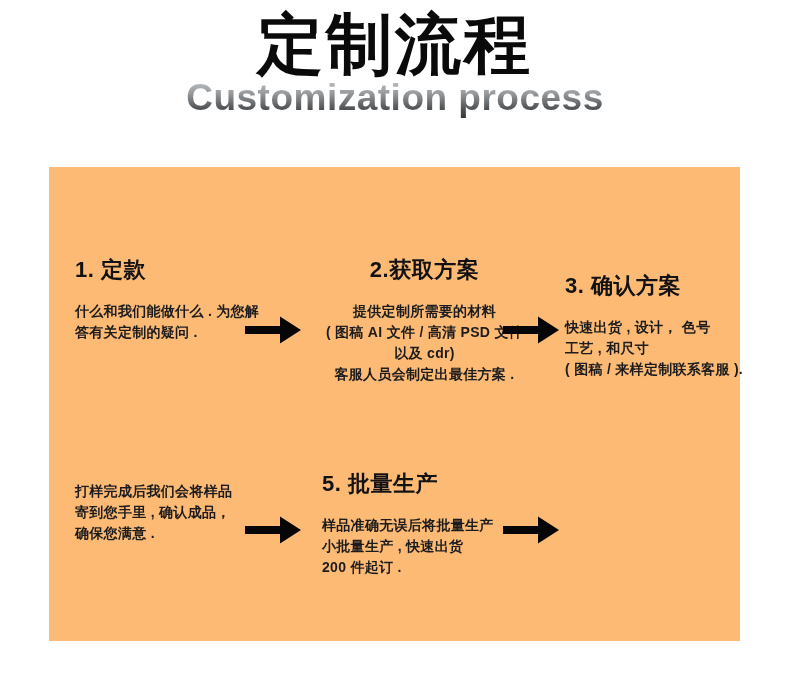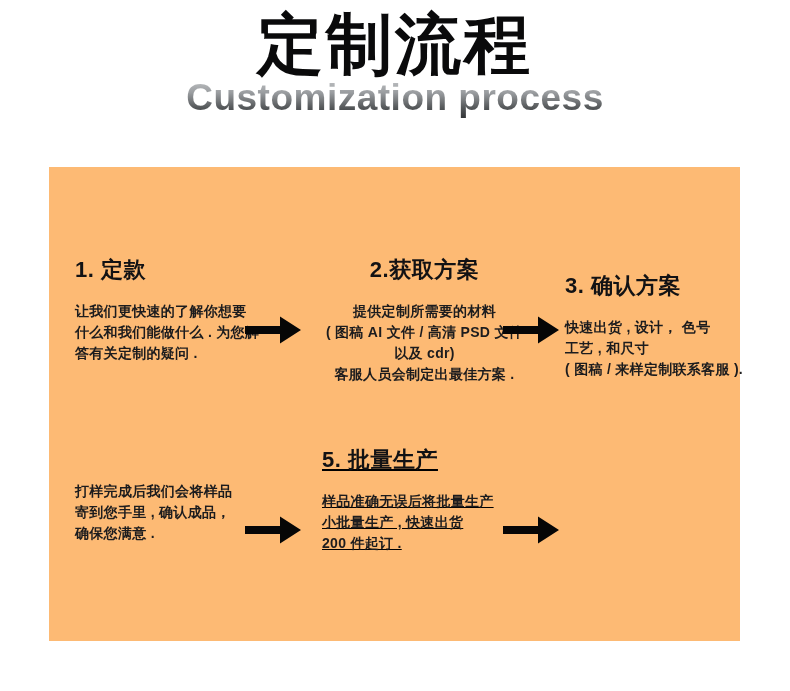--- a/index.html
+++ b/index.html
@@ -28,21 +28,21 @@
   }
   .step .lines{margin-top:18px;}
   .step p{
     margin:0;font-size:14px;line-height:21px;font-weight:700;color:#1c1c1e;
     white-space:nowrap;letter-spacing:0.3px;
   }
   .s1{left:26px;top:90px;}
   .s2{left:273px;top:90px;text-align:center;}
   .s3{left:516px;top:106px;}
   .s4{left:26px;top:296px;}
-  .s5{left:273px;top:280px;text-decoration:underline;}
+  .s5{left:273px;top:304px;}
   .s6{left:516px;top:296px;}
   .arrow{position:absolute;width:56px;height:32px;}
   .arrow svg{display:block;}
   .a1{left:196px;top:147px;}
   .a2{left:454px;top:147px;}
   .a3{left:196px;top:347px;}
   .a4{left:454px;top:347px;}
 </style>
 </head>
 <body>
@@ -50,21 +50,20 @@
 <div class="page">
 
   <div class="title">定制流程</div>
   <div class="subtitle">Customization process</div>
 
   <div class="card">
 
     <section class="step s1">
       <h3>1. 定款</h3>
       <div class="lines">
-        <p>让我们更快速的了解你想要</p>
         <p>什么和我们能做什么 . 为您解</p>
         <p>答有关定制的疑问 .</p>
       </div>
     </section>
 
     <section class="step s2">
       <h3>2.获取方案</h3>
       <div class="lines">
         <p>提供定制所需要的材料</p>
         <p>( 图稿 AI 文件 / 高清 PSD 文件</p>

